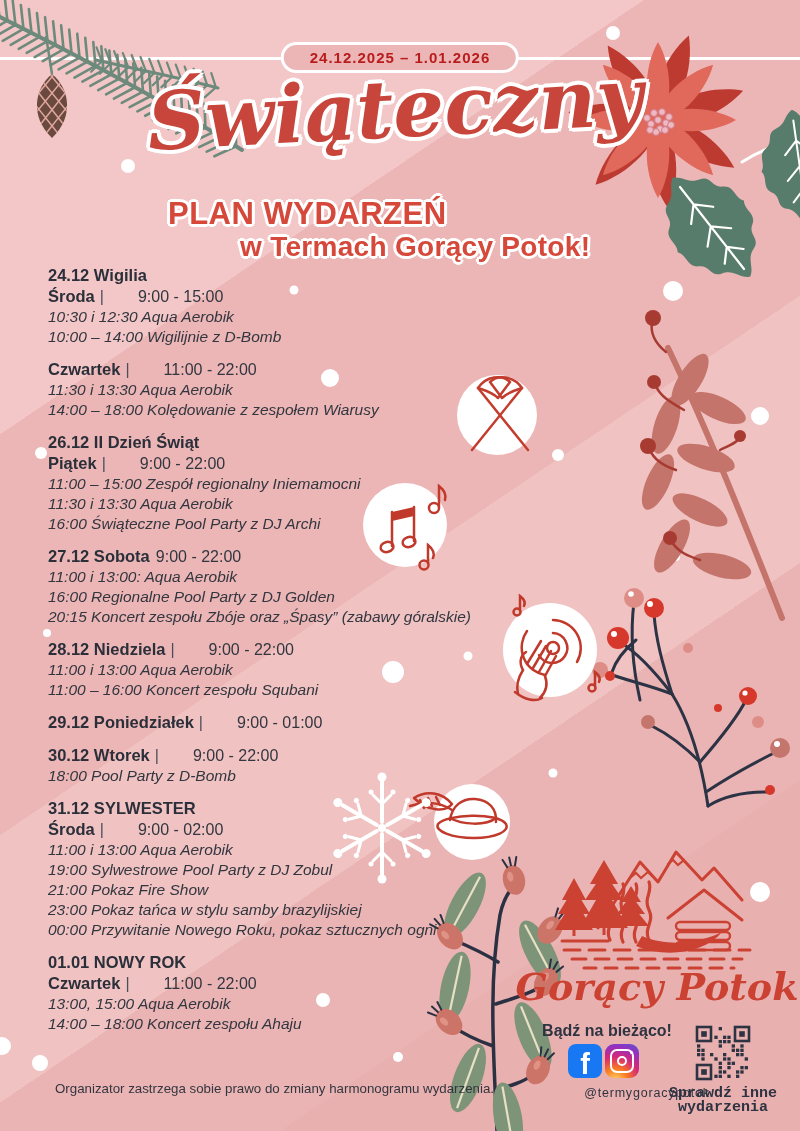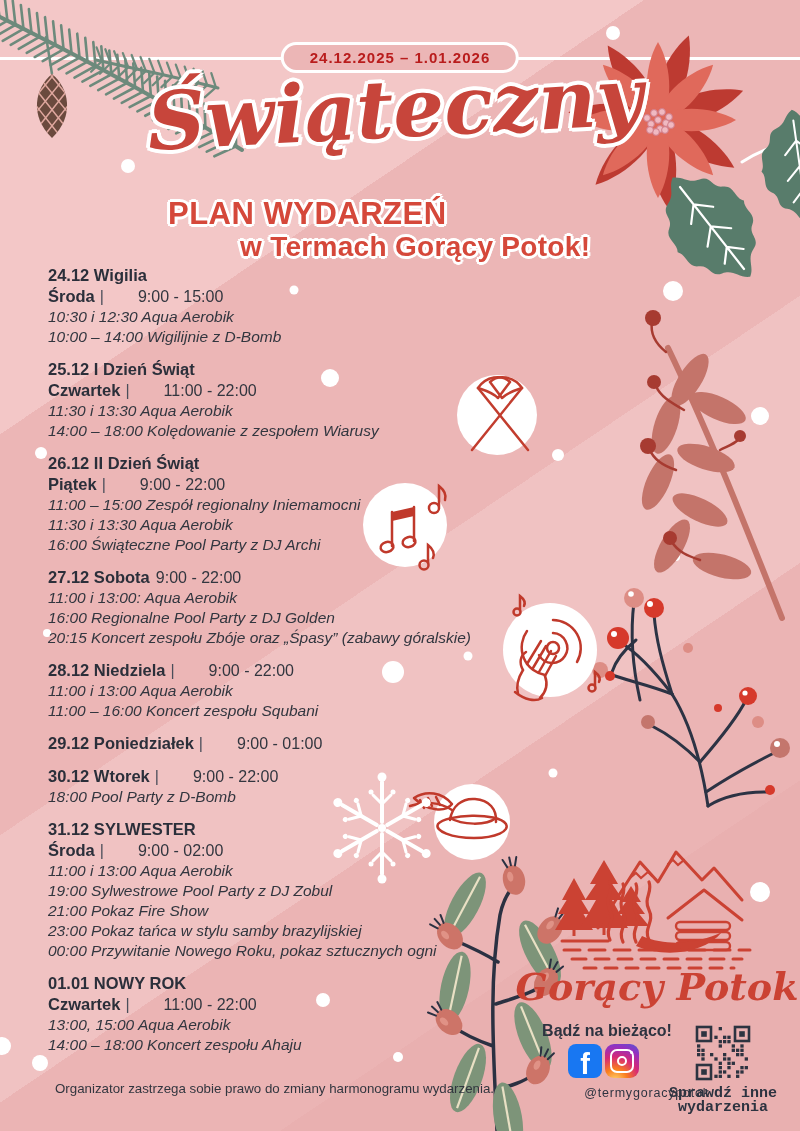--- a/index.html
+++ b/index.html
@@ -495,21 +495,20 @@
   <div class="txt title2 outlined">w Termach Gorący Potok!</div>
 
   <div class="txt events" id="events-list">
       <div class="event">
         <div class="l"><b>24.12 Wigilia</b></div>
         <div class="l"><b>Środa</b><span class="sep">|</span><span class="hours">9:00 - 15:00</span></div>
         <div class="item">10:30 i 12:30 Aqua Aerobik</div>
         <div class="item">10:00 – 14:00 Wigilijnie z D-Bomb</div>
       </div>
       <div class="event">
-        <div class="l"><b>25.12 I Dzień Świąt</b></div>
         <div class="l"><b>Czwartek</b><span class="sep">|</span><span class="hours">11:00 - 22:00</span></div>
         <div class="item">11:30 i 13:30 Aqua Aerobik</div>
         <div class="item">14:00 – 18:00 Kolędowanie z zespołem Wiarusy</div>
       </div>
       <div class="event">
         <div class="l"><b>26.12 II Dzień Świąt</b></div>
         <div class="l"><b>Piątek</b><span class="sep">|</span><span class="hours">9:00 - 22:00</span></div>
         <div class="item">11:00 – 15:00 Zespół regionalny Iniemamocni</div>
         <div class="item">11:30 i 13:30 Aqua Aerobik</div>
         <div class="item">16:00 Świąteczne Pool Party z DJ Archi</div>

